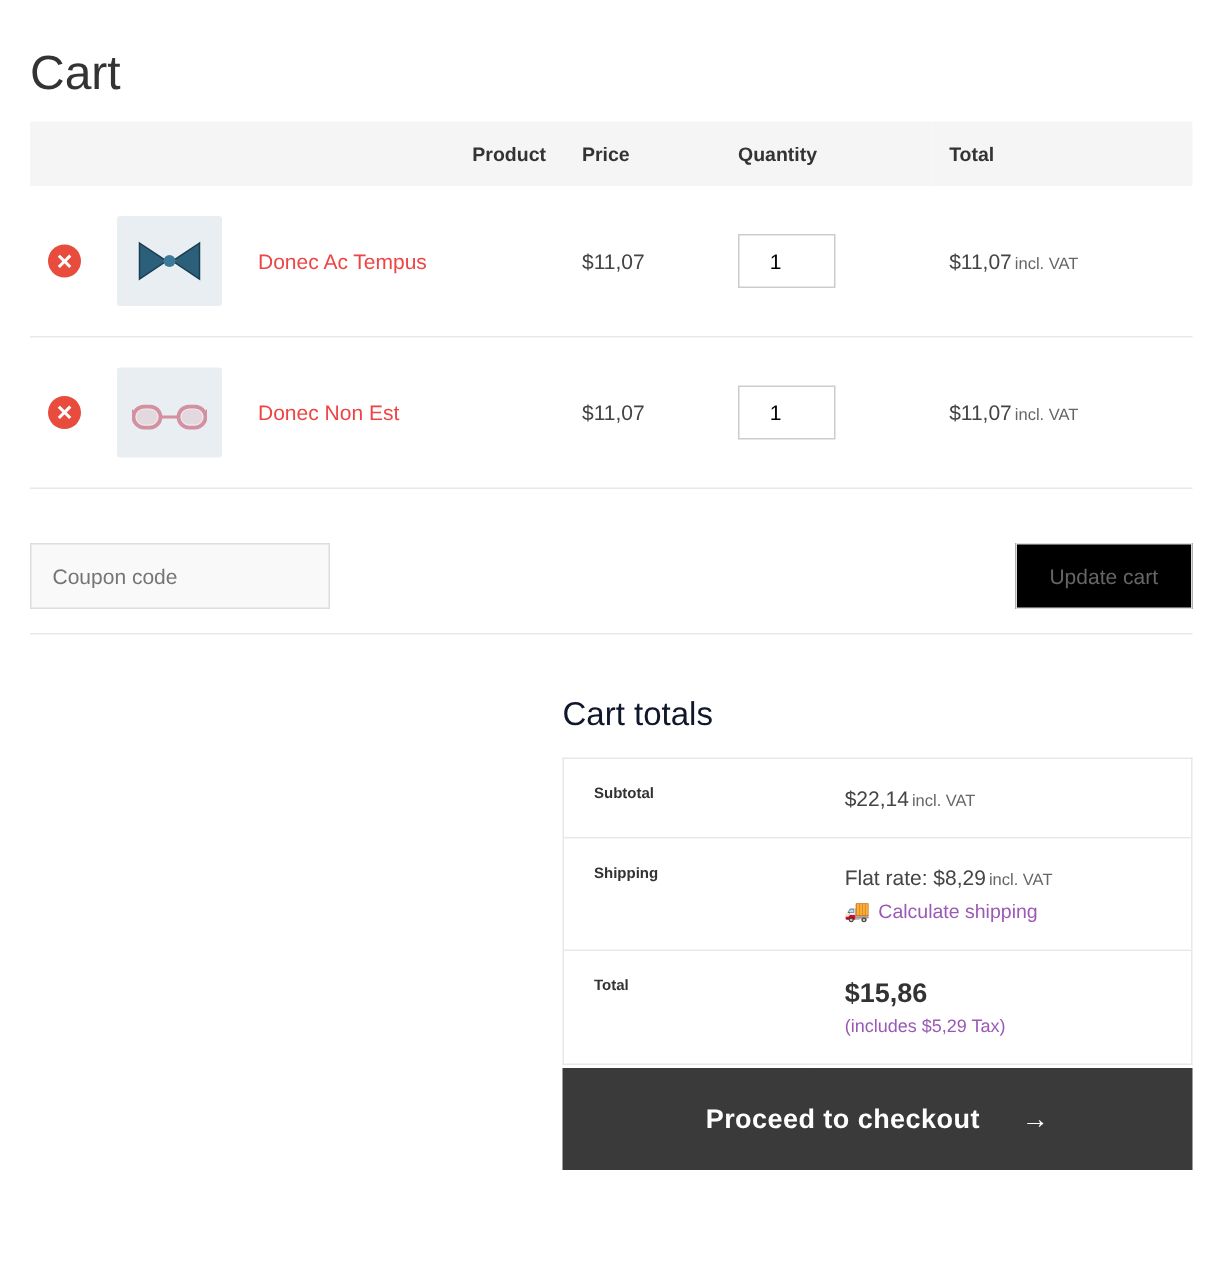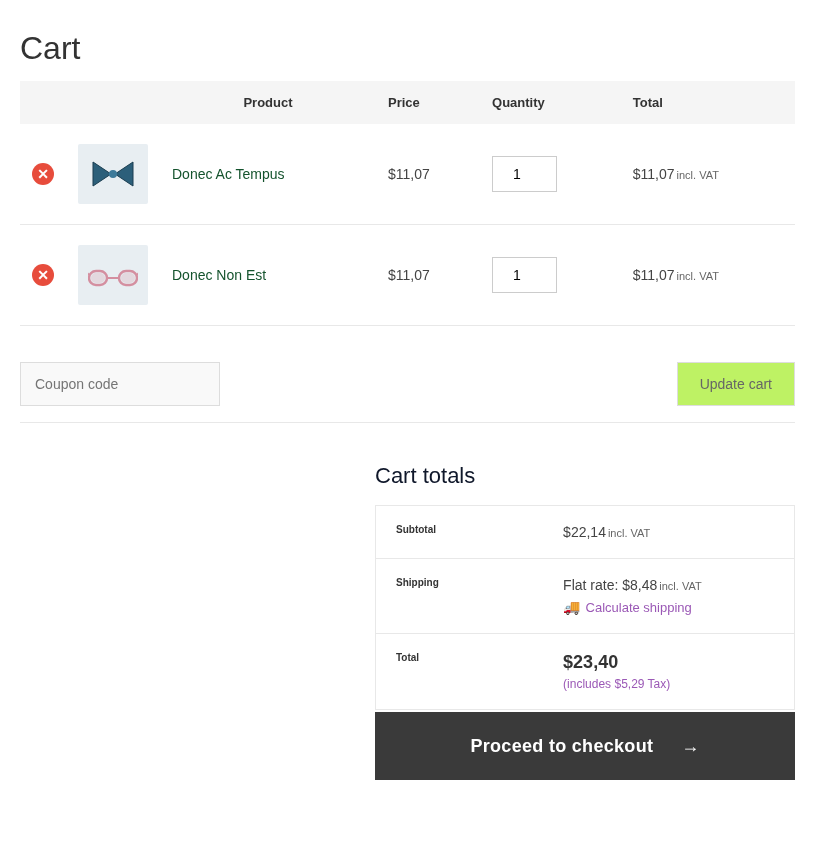--- a/index.html
+++ b/index.html
@@ -25,21 +25,21 @@
       border-collapse: collapse;
       margin-bottom: 20px;
     }
 
     .cart-table thead tr {
       background: #f5f5f5;
     }
 
     .cart-table thead th {
       padding: 14px 12px;
-      text-align: center;
+      text-align: right;
       font-weight: 600;
       font-size: 13px;
       color: #333;
     }
 
     .cart-table thead th.col-remove { width: 40px; }
     .cart-table thead th.col-image { width: 80px; }
     .cart-table thead th.col-product { }
     .cart-table thead th.col-price { text-align: left; }
     .cart-table thead th.col-quantity { text-align: left; }
@@ -86,21 +86,21 @@
       width: 70px;
       height: 60px;
       background: #e8eef2;
       display: flex;
       align-items: center;
       justify-content: center;
       border-radius: 2px;
     }
 
     .product-name-link {
-      color: #14532d;
+      color: #ef4444;
       text-decoration: none;
       font-size: 14px;
     }
 
     .price-cell {
       color: #444;
       font-size: 14px;
     }
 
     .quantity-input {
@@ -158,21 +158,21 @@
       border: none;
       font-size: 14px;
       font-weight: 600;
       cursor: pointer;
       letter-spacing: 0.3px;
     }
 
     .update-cart-btn {
       height: 44px;
       padding: 0 22px;
-      background: #bef264;
+      background: #000000;
       color: #666;
       border: 1px solid #ddd;
       font-size: 14px;
       cursor: pointer;
     }
 
     .cart-totals-container {
       width: 420px;
       margin-left: auto;
     }
@@ -355,32 +355,32 @@
         <tr>
       <th>Subtotal</th>
       <td>
         <span class="subtotal-amount">$22,14</span><span class="incl-vat">incl. VAT</span>
       </td>
     </tr>
     <tr>
       <th>Shipping</th>
       <td>
         <div>
-          <span class="shipping-amount">Flat rate: $8,48</span><span class="shipping-incl-vat">incl. VAT</span>
+          <span class="shipping-amount">Flat rate: $8,29</span><span class="shipping-incl-vat">incl. VAT</span>
         </div>
         <a href="#" class="calculate-shipping-link">
           <span class="truck-icon">🚚</span>
           <span>Calculate shipping</span>
         </a>
       </td>
     </tr>
     <tr>
       <th>Total</th>
       <td>
-        <span class="total-amount">$23,40</span>
+        <span class="total-amount">$15,86</span>
         <span class="includes-tax">(includes $5,29 Tax)</span>
       </td>
     </tr>
   </tbody>
     </table>
 </div>
 
 <div class="checkout-btn-wrapper">
   <button class="checkout-btn">
     <span>Proceed to checkout</span>

